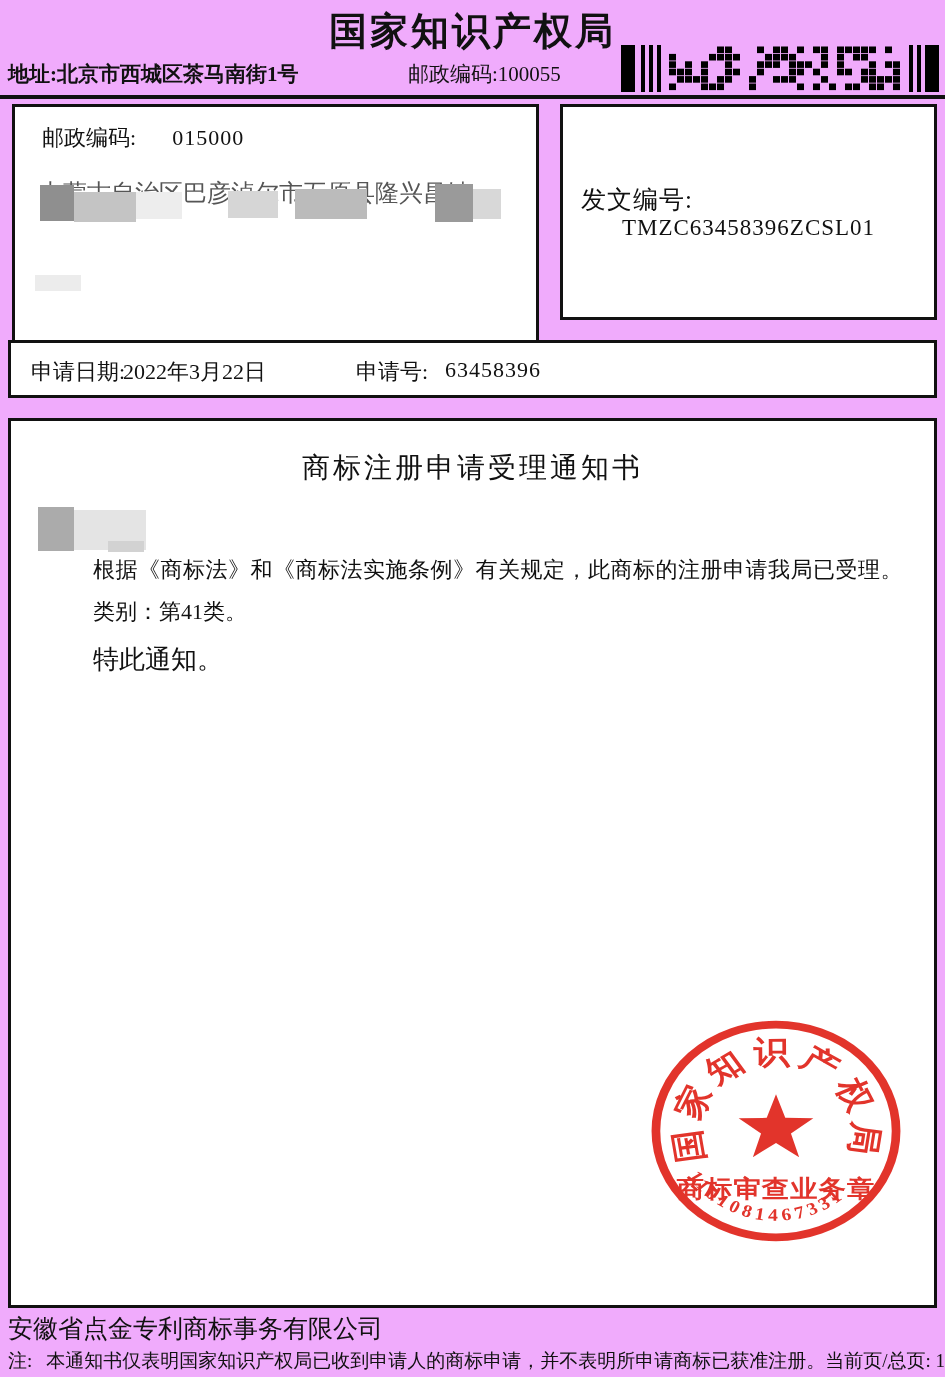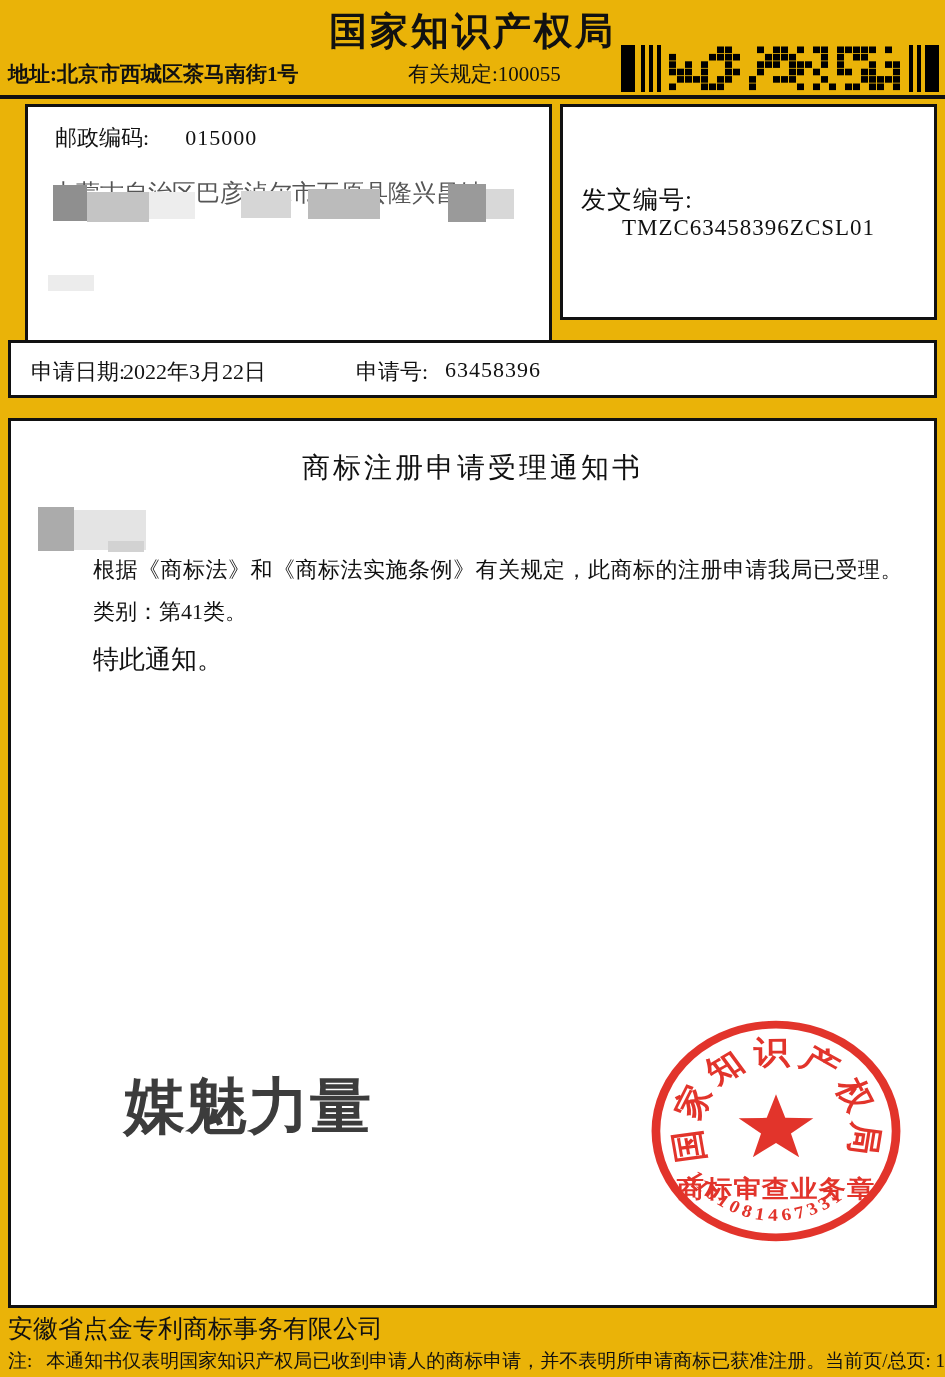--- a/index.html
+++ b/index.html
@@ -1,27 +1,27 @@
 <!DOCTYPE html>
 <html><head>
 <meta charset="utf-8">
 <style>
   html,body{margin:0;padding:0;background:#ffffff;}
-  .page{position:relative;width:945px;height:1377px;background:#eab308;overflow:hidden;
+  .page{position:relative;width:945px;height:1377px;background:#f0abfc;overflow:hidden;
         font-family:"Liberation Serif","DejaVu Serif",serif;color:#111;}
   .abs{position:absolute;}
   
   .doc-title{top:6px;left:0;width:100%;text-align:center;font-size:38px;font-weight:bold;letter-spacing:3px;}
   .hdr-address{top:60px;left:8px;font-size:21px;font-weight:bold;}
   .hdr-postcode{top:60px;left:408px;font-size:21px;}
   .barcode{top:45px;left:621px;width:318px;height:47px;}
   .hrule{top:95px;left:0;width:945px;height:4px;background:#111;}
   
   .box{position:absolute;border:3px solid #111;box-sizing:border-box;background:#fff;}
-  .recipient-box{left:25px;top:104px;width:527px;height:272px;}
+  .recipient-box{left:12px;top:104px;width:527px;height:272px;}
   .docnum-box{left:560px;top:104px;width:377px;height:216px;}
   .app-box{left:8px;top:340px;width:929px;height:58px;}
   .main-box{left:8px;top:418px;width:929px;height:890px;}
   
   .rb-postline{left:27px;top:16px;font-size:22px;}
   .rb-postval{margin-left:36px;letter-spacing:1px;}
   .rb-address{left:24px;top:70px;font-size:24px;white-space:nowrap;color:#555;}
   .blur{position:absolute;}
   
   .dn-label{left:18px;top:44px;font-size:25px;letter-spacing:1px;margin-top:32px;}
@@ -49,21 +49,21 @@
   .note-spacer{flex:1;}
   .page-indicator{flex:none;}
 </style>
 </head>
 <body>
 
 <div class="page">
 
   <div class="abs doc-title">国家知识产权局</div>
   <div class="abs hdr-address">地址:北京市西城区茶马南街1号</div>
-  <div class="abs hdr-postcode">有关规定:100055</div>
+  <div class="abs hdr-postcode">邮政编码:100055</div>
   <svg class="abs barcode" id="barcode-svg" viewBox="0 0 318 47" xmlns="http://www.w3.org/2000/svg">
       <rect x="0" y="0" width="14" height="47" fill="#000"></rect>
       <rect x="20" y="0" width="4" height="47" fill="#000"></rect>
       <rect x="28" y="0" width="4" height="47" fill="#000"></rect>
       <rect x="36" y="0" width="4" height="47" fill="#000"></rect>
       <rect x="304" y="0" width="14" height="47" fill="#000"></rect>
       <rect x="296" y="0" width="4" height="47" fill="#000"></rect>
       <rect x="288" y="0" width="4" height="47" fill="#000"></rect>
       <rect x="48" y="8.9" width="7" height="6.6" fill="#000"></rect>
       <rect x="48" y="16.3" width="7" height="6.6" fill="#000"></rect>
@@ -182,21 +182,20 @@
   </div>
 
   <div class="box main-box">
     <div class="abs notice-title">商标注册申请受理通知书</div>
     <div class="blur" style="left:27px;top:86px;width:36px;height:44px;background:#ababab;"></div>
     <div class="blur" style="left:63px;top:89px;width:72px;height:40px;background:#e4e4e4;"></div>
     <div class="blur" style="left:97px;top:120px;width:36px;height:11px;background:#d2d2d2;"></div>
     <div class="abs p1">根据《商标法》和《商标法实施条例》有关规定，此商标的注册申请我局已受理。</div>
     <div class="abs p2">类别：第41类。</div>
     <div class="abs p3">特此通知。</div>
-    <div class="abs trademark">媒魅力量</div>
 
     <svg class="abs seal" viewBox="0 0 240 240" preserveAspectRatio="none" xmlns="http://www.w3.org/2000/svg">
       <defs>
         <path id="arcTop" d="M 56.6 149.6 A 70 70 0 1 1 183.4 149.6" fill="none"></path>
         <path id="arcBot" d="M 39.5 166.5 A 93 93 0 0 0 200.5 166.5" fill="none"></path>
       </defs>
       <circle cx="120" cy="120" r="110" fill="none" stroke="#e0251c" stroke-width="8"></circle>
       <polygon fill="#e0251c" points="120,82 128.5,106.4 154.2,106.9 133.7,122.5 141.2,147.1 120,132.4 98.8,147.1 106.3,122.5 85.8,106.9 111.5,106.4"></polygon>
       <text font-size="33" font-weight="bold" fill="#e0251c" letter-spacing="7">
         <textPath href="#arcTop">国家知识产权局</textPath>

